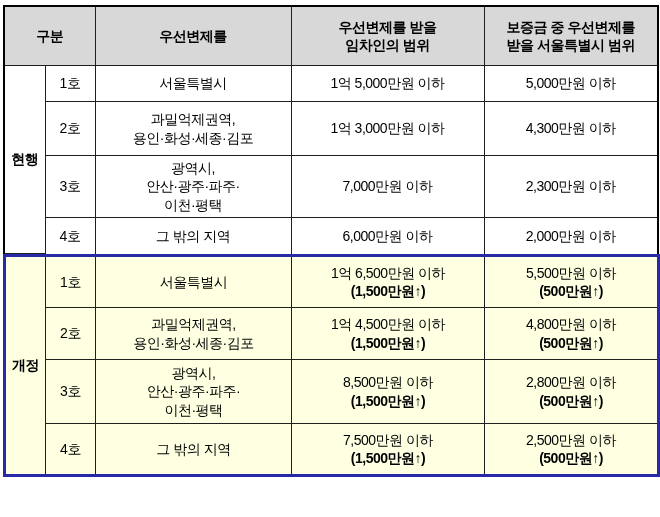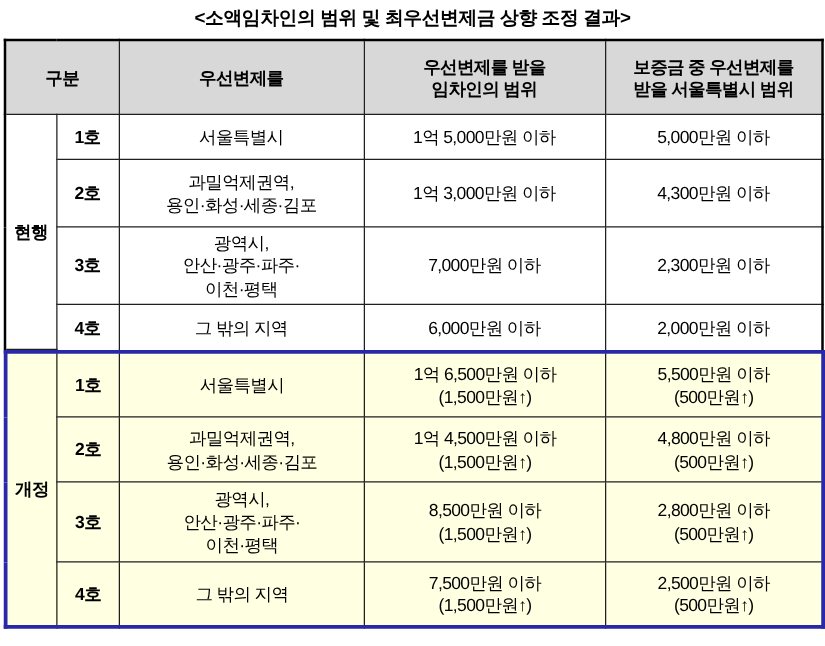--- a/index.html
+++ b/index.html
@@ -56,35 +56,34 @@
   table.tbl-bottom {
     border: 3px solid #2828a8;
     background: #ffffe2;
   }
   th {
     background: #d8d8d8;
     font-weight: 700;
     height: 54px;
   }
   .section-label { font-weight: 700; }
-  .row-no        { font-weight: 700; }
-  .delta         { font-weight: 400; }
+  .row-no        { font-weight: 400; }
+  .delta         { font-weight: 700; }
 
   tr.h-1line { height: 36px; }
   tr.h-2line { height: 54px; }
   tr.h-3line { height: 62px; }
   tr.rv-2line { height: 52px; }
   tr.rv-3line { height: 64px; }
 </style>
 </head>
 <body>
 
 <div class="page">
 
-  <div class="title">&lt;소액임차인의 범위 및 최우선변제금 상향 조정 결과&gt;</div>
 
   <table class="tbl-top">
     <colgroup>
       <col class="c-section">
         <col class="c-no">
         <col class="c-region">
         <col class="c-tenant">
         <col class="c-deposit">
     </colgroup>
     <tbody>

